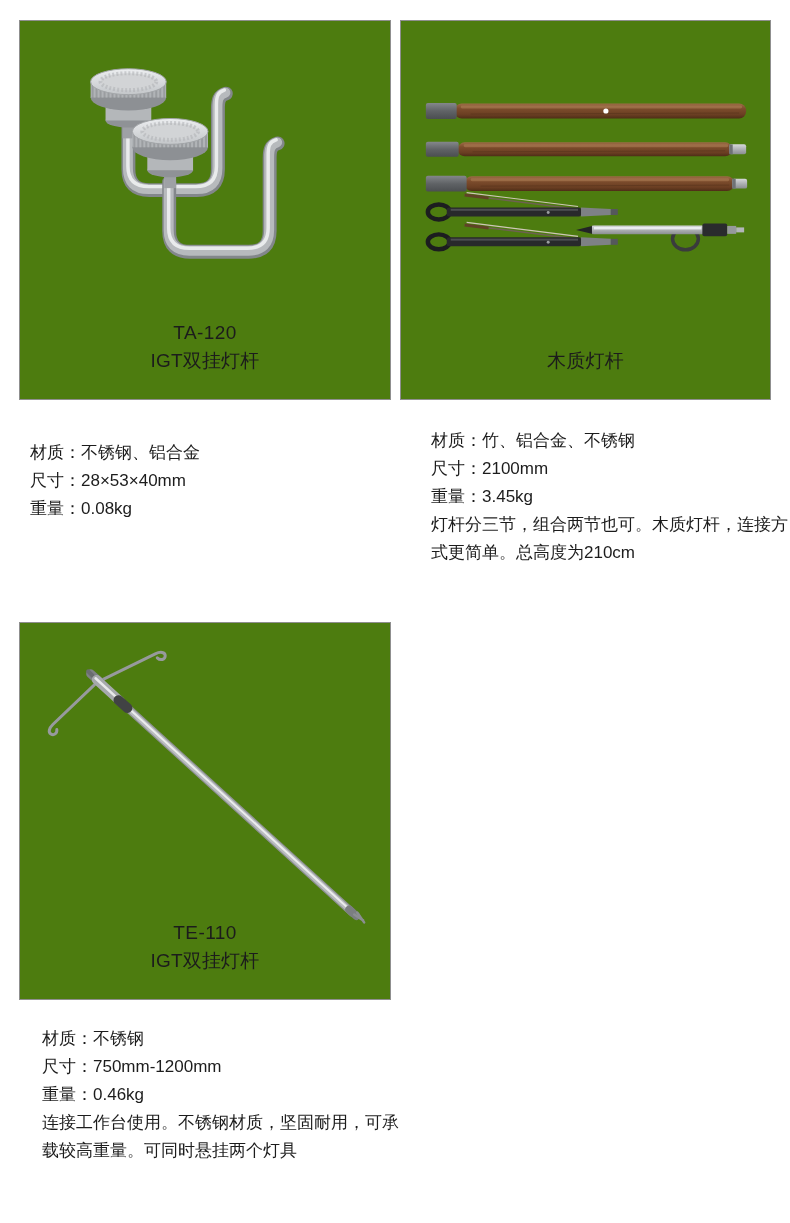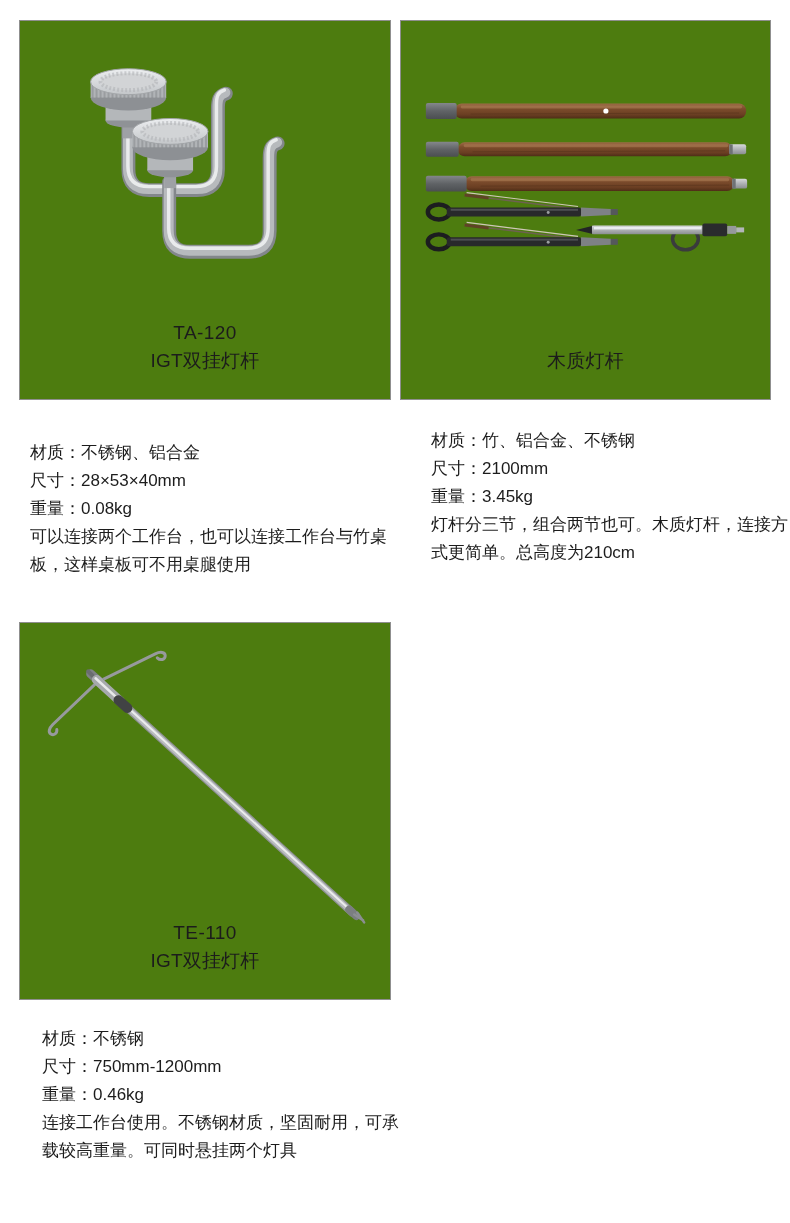--- a/index.html
+++ b/index.html
@@ -175,21 +175,20 @@
     <div class="product-title">
       <div class="code">TE-110</div>
       <div class="pname">IGT双挂灯杆</div>
     </div>
   </section>
 
   <div class="specs" id="specs1">
     <div class="spec-line"><span>材质：</span><span>不锈钢、铝合金</span></div>
     <div class="spec-line"><span>尺寸：</span><span>28×53×40mm</span></div>
     <div class="spec-line"><span>重量：</span><span>0.08kg</span></div>
-    <div class="spec-desc">可以连接两个工作台，也可以连接工作台与竹桌板，这样桌板可不用桌腿使用</div>
   </div>
 
   <div class="specs" id="specs2">
     <div class="spec-line"><span>材质：</span><span>竹、铝合金、不锈钢</span></div>
     <div class="spec-line"><span>尺寸：</span><span>2100mm</span></div>
     <div class="spec-line"><span>重量：</span><span>3.45kg</span></div>
     <div class="spec-desc">灯杆分三节，组合两节也可。木质灯杆，连接方式更简单。总高度为210cm</div>
   </div>
 
   <div class="specs" id="specs3">

